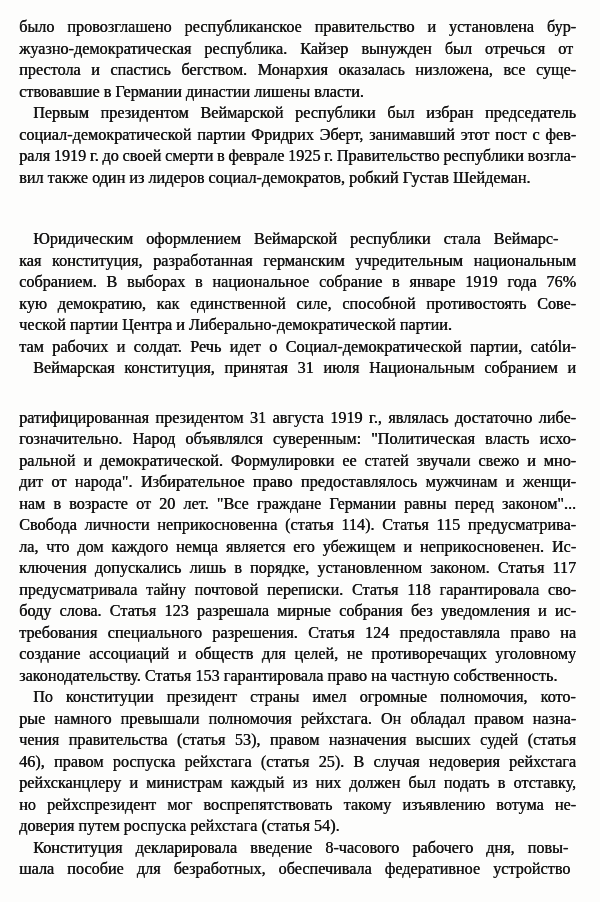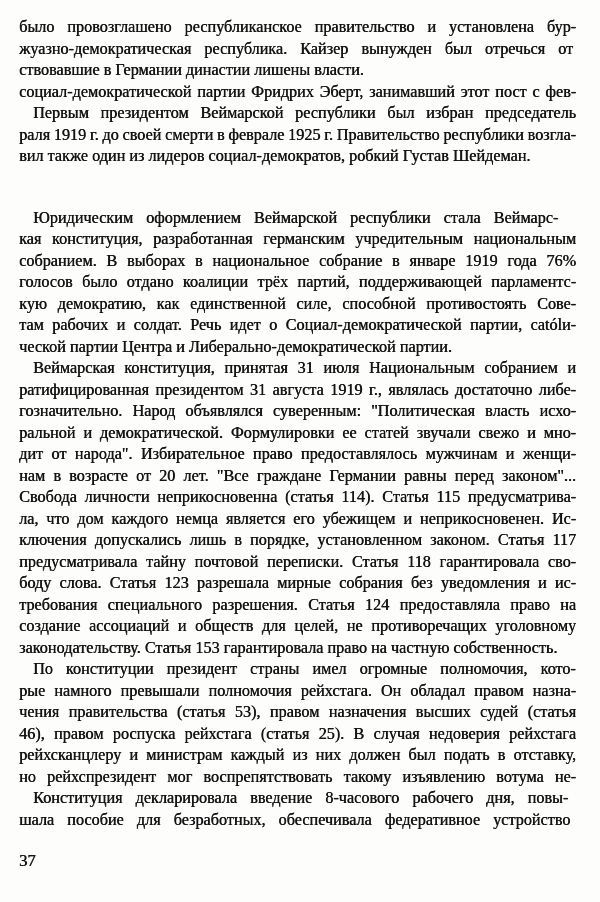--- a/index.html
+++ b/index.html
@@ -45,60 +45,61 @@
   }
 </style>
 </head>
 <body>
 
 <div class="page">
   <div class="text-column">
       <div class="para">
         <div class="line" style="word-spacing: 8.86px;"><span>было провозглашено республиканское правительство и установлена бур-</span></div>
         <div class="line" style="word-spacing: 9px;"><span>жуазно-демократическая республика. Кайзер вынужден был отречься от</span></div>
+        <div class="line" style="word-spacing: 6.47px;"><span>престола и спастись бегством. Монархия оказалась низложена, все суще-</span></div>
         <div class="line last"><span>ствовавшие в Германии династии лишены власти.</span></div>
       </div>
       <div class="para">
+        <div class="line indent" style="word-spacing: 7.63px;"><span>Первым президентом Веймарской республики был избран председатель</span></div>
         <div class="line" style="word-spacing: 1.77px;"><span>социал-демократической партии Фридрих Эберт, занимавший этот пост с фев-</span></div>
-        <div class="line indent" style="word-spacing: 7.63px;"><span>Первым президентом Веймарской республики был избран председатель</span></div>
         <div class="line" style="word-spacing: -0.33px;"><span>раля 1919 г. до своей смерти в феврале 1925 г. Правительство республики возгла-</span></div>
         <div class="line last"><span>вил также один из лидеров социал-демократов, робкий Густав Шейдеман.</span></div>
       </div>
       <div class="para">
         <div class="line indent" style="word-spacing: 9px; margin-top: 40px;"><span>Юридическим оформлением Веймарской республики стала Веймарс-</span></div>
         <div class="line" style="word-spacing: 6.59px;"><span>кая конституция, разработанная германским учредительным национальным</span></div>
         <div class="line" style="word-spacing: 5.71px;"><span>собранием. В выборах в национальное собрание в январе 1919 года 76%</span></div>
-        <div class="line" style="word-spacing: 5.29px;"><span>голосов было отдано коалиции трёх партий, поддерживающей парламентс-</span></div>
         <div class="line" style="word-spacing: 6.66px;"><span>кую демократию, как единственной силе, способной противостоять Сове-</span></div>
+        <div class="line last"><span>ческой партии Центра и Либерально-демократической партии.</span></div>
         <div class="line" style="word-spacing: 4.34px;"><span>там рабочих и солдат. Речь идет о Социал-демократической партии, católи-</span></div>
-        <div class="line last"><span>ческой партии Центра и Либерально-демократической партии.</span></div>
       </div>
       <div class="para">
         <div class="line indent" style="word-spacing: 5.64px;"><span>Веймарская конституция, принятая 31 июля Национальным собранием и</span></div>
-        <div class="line" style="word-spacing: 2.37px;"><span>ратифицированная президентом 31 августа 1919 г., являлась достаточно либе-</span></div>
+        <div class="line" style="word-spacing: 2.37px; margin-top: 28px;"><span>ратифицированная президентом 31 августа 1919 г., являлась достаточно либе-</span></div>
         <div class="line" style="word-spacing: 6.08px;"><span>гозначительно. Народ объявлялся суверенным: "Политическая власть исхо-</span></div>
         <div class="line" style="word-spacing: 3.89px;"><span>ральной и демократической. Формулировки ее статей звучали свежо и мно-</span></div>
         <div class="line" style="word-spacing: 4.35px;"><span>дит от народа". Избирательное право предоставлялось мужчинам и женщи-</span></div>
         <div class="line" style="word-spacing: 4.1px;"><span>нам в возрасте от 20 лет. "Все граждане Германии равны перед законом"...</span></div>
         <div class="line" style="word-spacing: 3.71px;"><span>Свобода личности неприкосновенна (статья 114). Статья 115 предусматрива-</span></div>
         <div class="line" style="word-spacing: 3.85px;"><span>ла, что дом каждого немца является его убежищем и неприкосновенен. Ис-</span></div>
         <div class="line" style="word-spacing: 4.12px;"><span>ключения допускались лишь в порядке, установленном законом. Статья 117</span></div>
         <div class="line" style="word-spacing: 4.65px;"><span>предусматривала тайну почтовой переписки. Статья 118 гарантировала сво-</span></div>
         <div class="line" style="word-spacing: 4.16px;"><span>боду слова. Статья 123 разрешала мирные собрания без уведомления и ис-</span></div>
         <div class="line" style="word-spacing: 6.31px;"><span>требования специального разрешения. Статья 124 предоставляла право на</span></div>
         <div class="line" style="word-spacing: 4.57px;"><span>создание ассоциаций и обществ для целей, не противоречащих уголовному</span></div>
         <div class="line last"><span>законодательству. Статья 153 гарантировала право на частную собственность.</span></div>
       </div>
       <div class="para">
         <div class="line indent" style="word-spacing: 9px;"><span>По конституции президент страны имел огромные полномочия, кото-</span></div>
         <div class="line" style="word-spacing: 4.98px;"><span>рые намного превышали полномочия рейхстага. Он обладал правом назна-</span></div>
         <div class="line" style="word-spacing: 5.37px; text-align: center;"><span>чения правительства (статья 53), правом назначения высших судей (статья</span></div>
         <div class="line" style="word-spacing: 5.21px;"><span>46), правом роспуска рейхстага (статья 25). В случая недоверия рейхстага</span></div>
         <div class="line" style="word-spacing: 4.11px;"><span>рейхсканцлеру и министрам каждый из них должен был подать в отставку,</span></div>
         <div class="line" style="word-spacing: 7.1px;"><span>но рейхспрезидент мог воспрепятствовать такому изъявлению вотума не-</span></div>
+        <div class="line last"><span>доверия путем роспуска рейхстага (статья 54).</span></div>
       </div>
       <div class="para">
         <div class="line indent" style="word-spacing: 9px;"><span>Конституция декларировала введение 8-часового рабочего дня, повы-</span></div>
         <div class="line" style="word-spacing: 9px;"><span>шала пособие для безработных, обеспечивала федеративное устройство</span></div>
       </div>
     </div>
   <div class="page-number">37</div>
 </div>
 
 </body></html>

